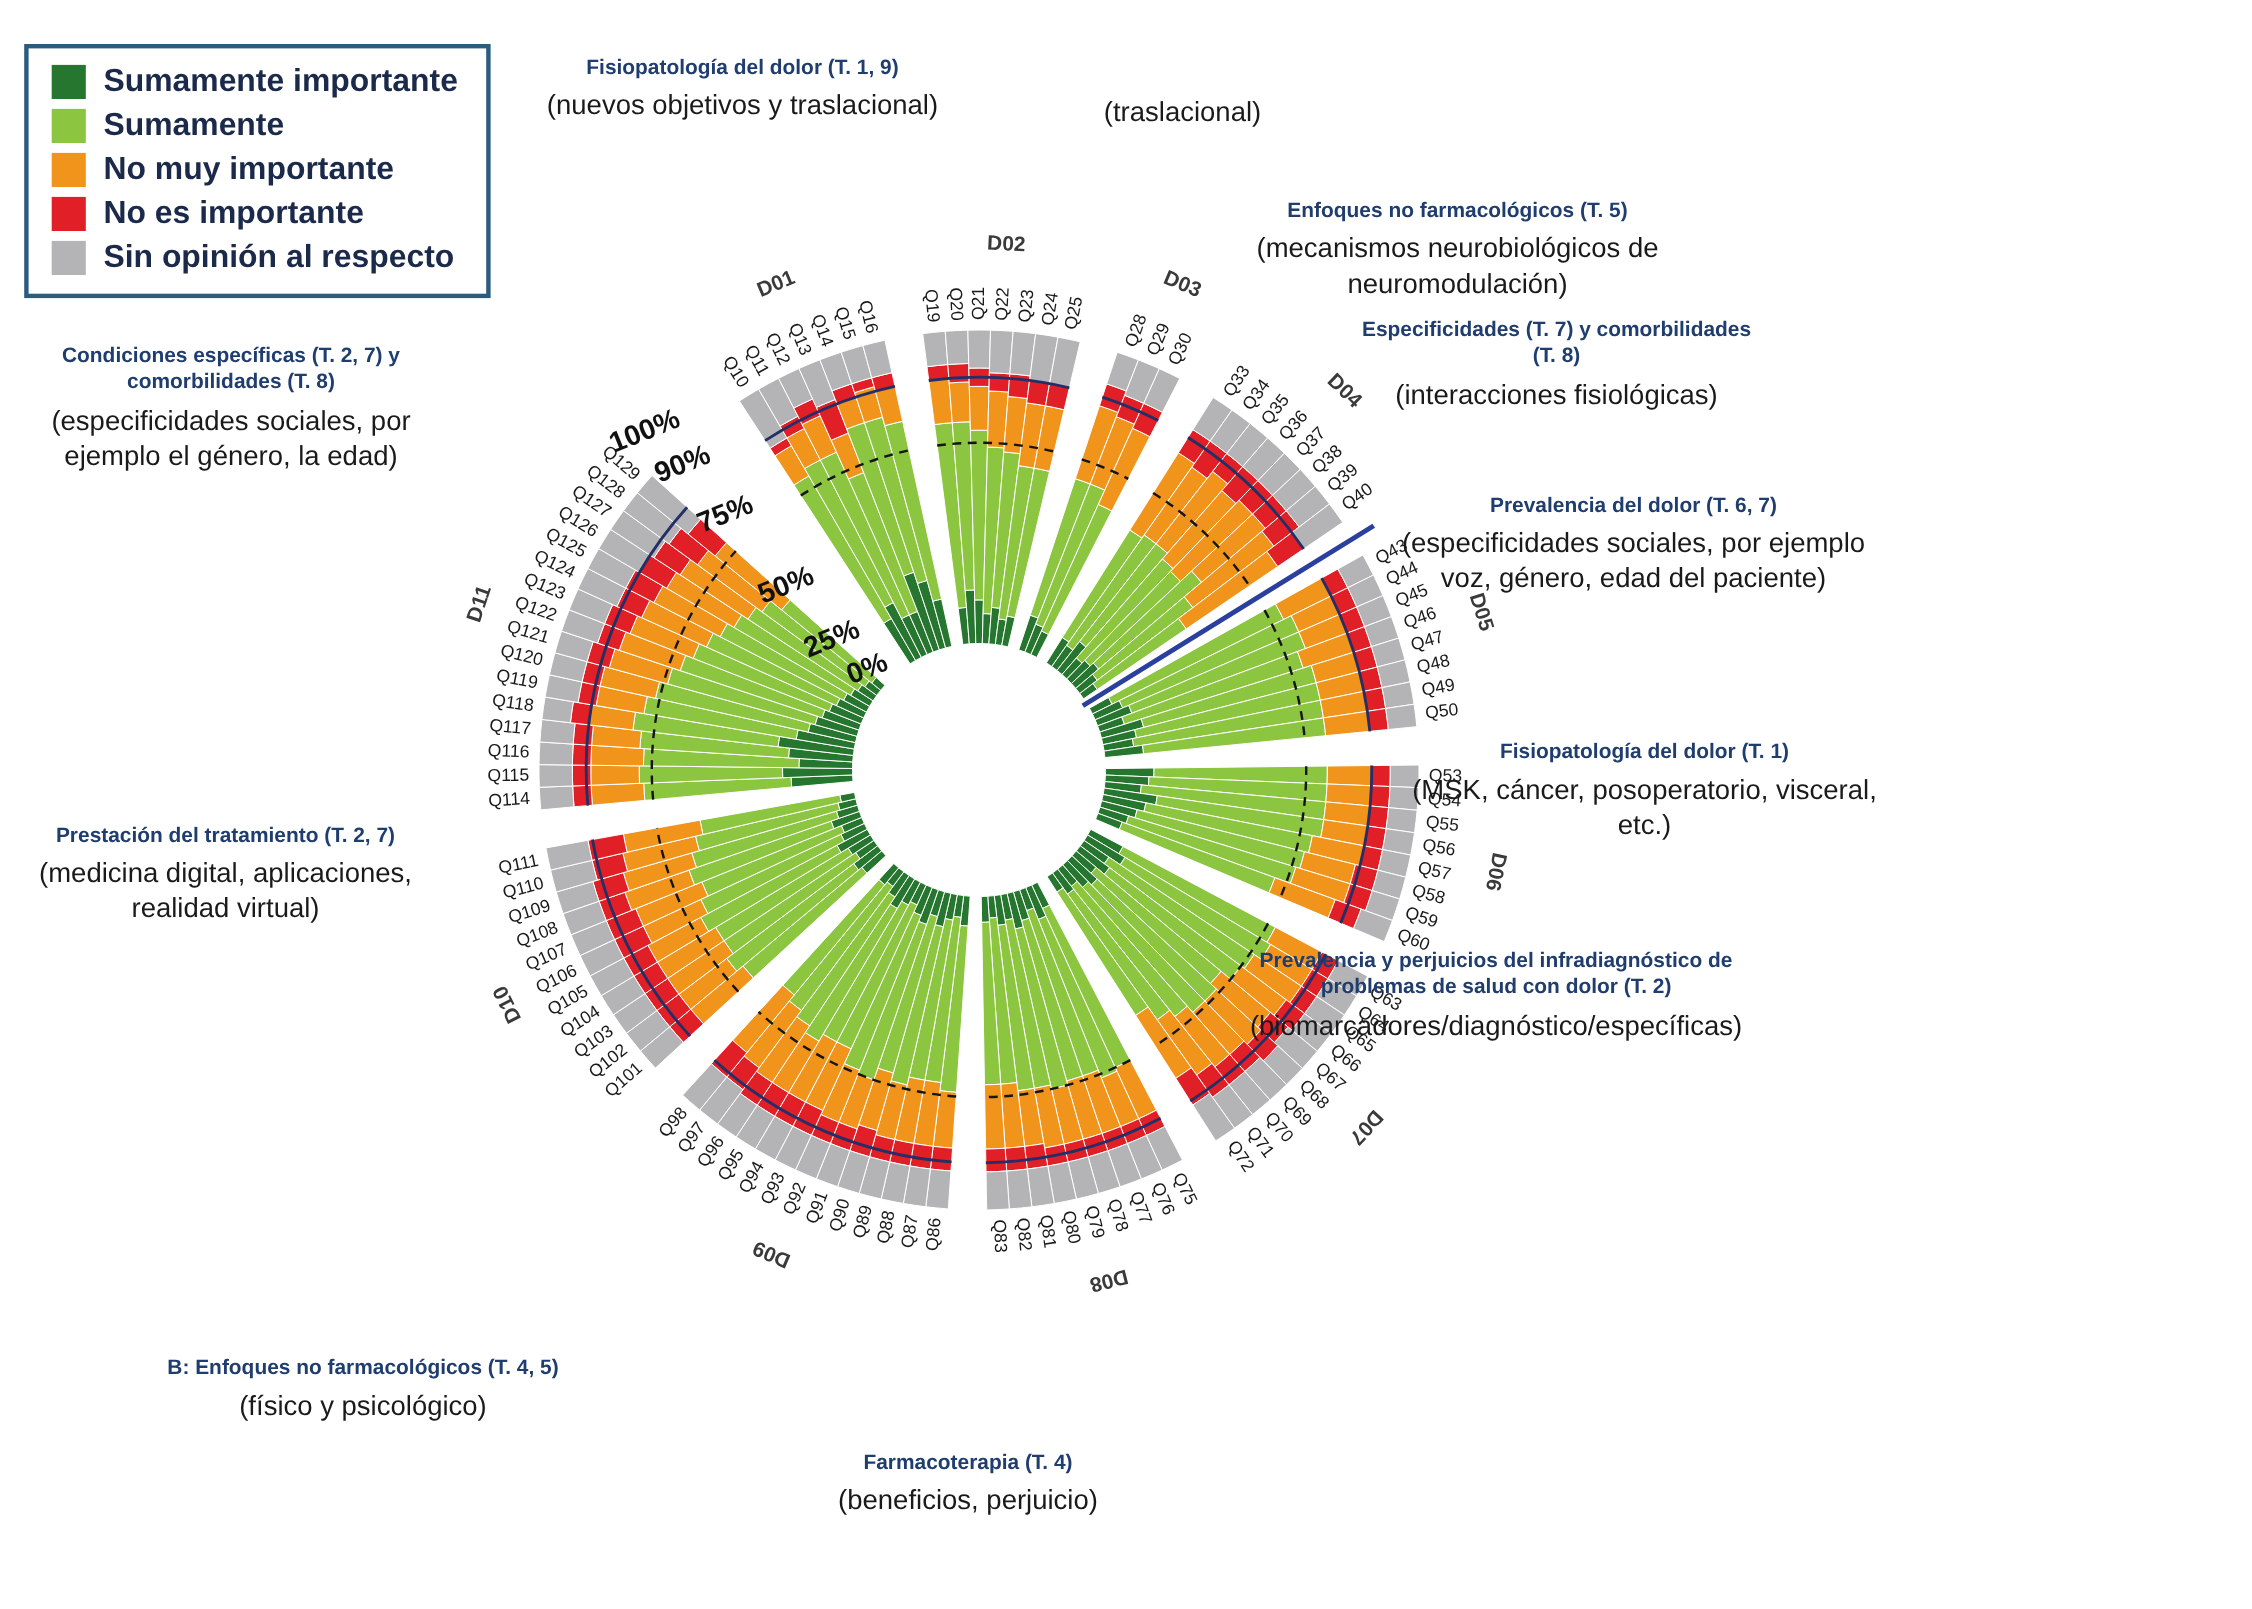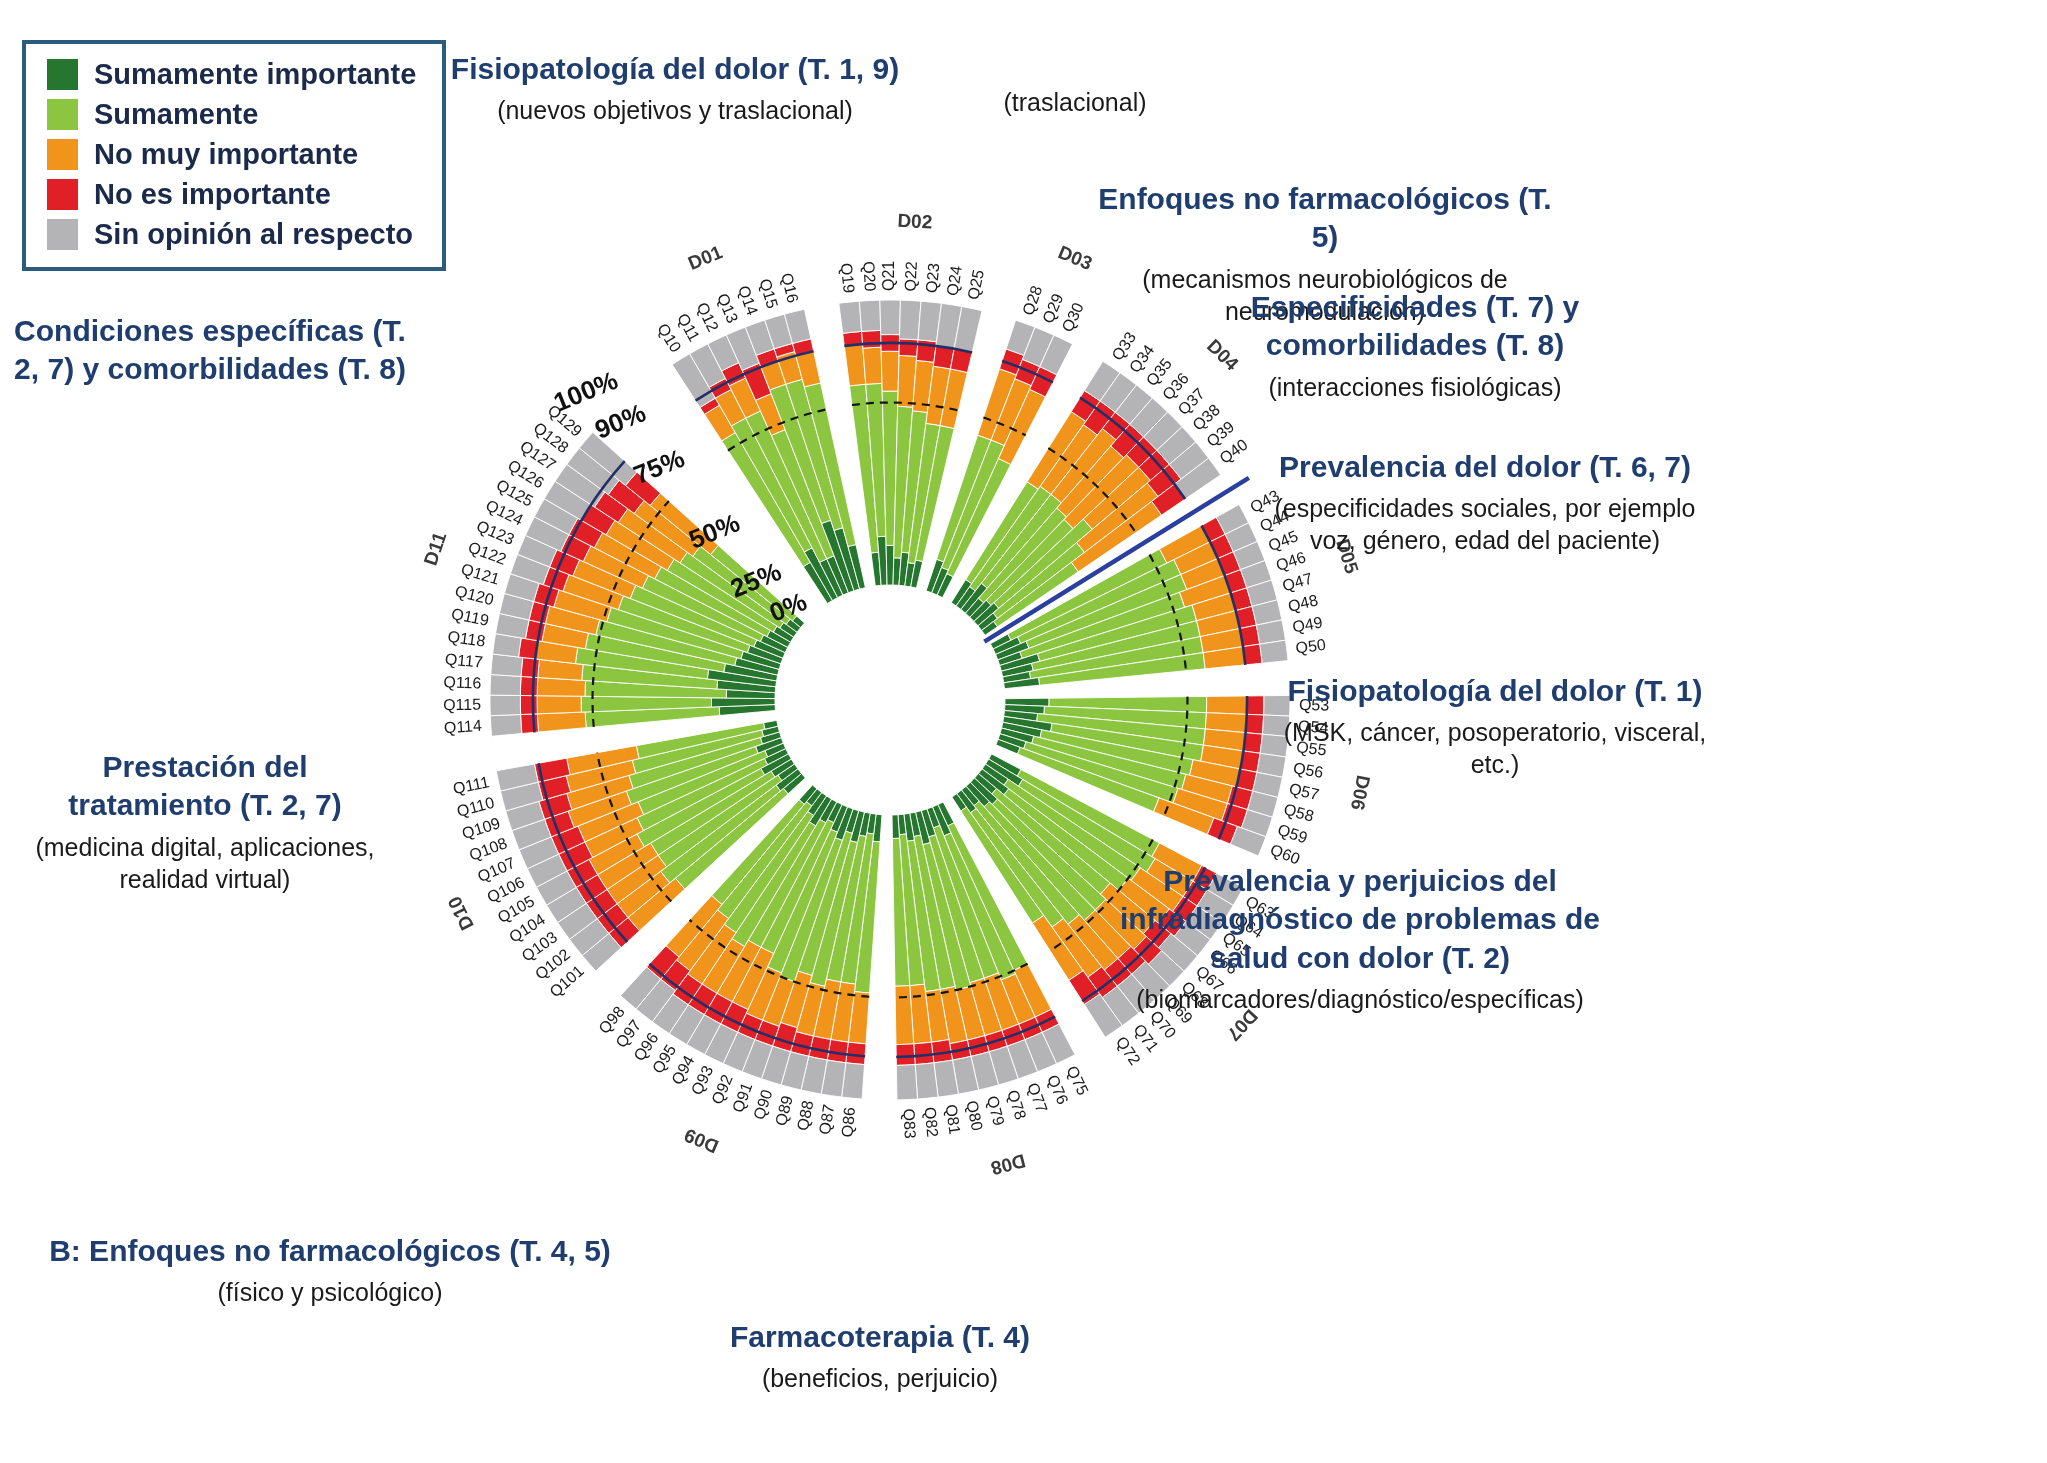--- a/index.html
+++ b/index.html
@@ -11,21 +11,21 @@
   #chart-svg text{font-family:"Liberation Sans",sans-serif;}
   .legend{
     position:absolute;left:22px;top:40px;background:#ffffff;
     border:4px solid #2b5c7d;padding:14px 26px 16px 21px;
     display:flex;flex-direction:column;gap:7px;z-index:5;
   }
   .legend-item{display:flex;align-items:center;gap:16px;}
   .swatch{width:31px;height:31px;flex:0 0 31px;}
   .legend-label{font-size:29px;font-weight:bold;color:#1b2a4a;white-space:nowrap;}
   .annotation{position:absolute;text-align:center;z-index:4;}
-  .annotation .title{font-weight:bold;color:#1f3d6e;font-size:30px;line-height:1.28;}
+  .annotation .title{font-weight:bold;color:#1f3d6e;font-size:19px;line-height:1.28;}
   .annotation .subtitle{color:#1a1a1a;font-size:25px;line-height:1.28;margin-top:6px;}
 </style>
 </head>
 <body>
 
 <div class="legend">
   <div class="legend-item">
     <span class="swatch" style="background: rgb(38, 118, 47);"></span>
     <span class="legend-label">Sumamente importante</span>
   </div>
@@ -81,20 +81,21 @@
 <div class="annotation" style="left:40px;top:1232px;width:580px;">
   <div class="title">B: Enfoques no farmacológicos (T. 4, 5)</div>
   <div class="subtitle">(físico y psicológico)</div>
 </div>
 <div class="annotation" style="left:30px;top:748px;width:350px;">
   <div class="title">Prestación del tratamiento (T. 2, 7)</div>
   <div class="subtitle">(medicina digital, aplicaciones, realidad virtual)</div>
 </div>
 <div class="annotation" style="left:0px;top:312px;width:420px;">
   <div class="title">Condiciones específicas (T. 2, 7) y comorbilidades (T. 8)</div>
+  <div class="subtitle">(especificidades sociales, por ejemplo el género, la edad)</div>
 </div>
 
 <svg id="chart-svg" width="2047" height="1463" viewBox="0 0 2047 1463">
     <path d="M827.3665109732719,603.5528846862762L803.3510144910853,566.5722630647447A159.0943357677696,159.0943357677696 0 0 1 810.3326269185783,562.2897340802314L832.4131106858705,600.4572946965866A115,115 0 0 0 827.3665109732719,603.5528846862762Z" fill="#26762f" stroke="#ffffff" stroke-width="0.9"></path>
     <path d="M803.3510144910853,566.5722630647447L721.7576742848976,440.9295372006326A308.90611009998656,308.90611009998656 0 0 1 735.3135480801199,432.6143488338545L810.3326269185783,562.2897340802314A159.0943357677696,159.0943357677696 0 0 0 803.3510144910853,566.5722630647447Z" fill="#8cc540" stroke="#ffffff" stroke-width="0.9"></path>
     <path d="M721.7576742848976,440.9295372006326L704.5020657418185,414.3582301758454A340.5887612390168,340.5887612390168 0 0 1 719.4482843903676,405.19020269852115L735.3135480801199,432.6143488338545A308.90611009998656,308.90611009998656 0 0 0 721.7576742848976,440.9295372006326Z" fill="#f0941c" stroke="#ffffff" stroke-width="0.9"></path>
     <path d="M704.5020657418185,414.3582301758454L700.0450051264468,407.4949586926366A348.77227422436266,348.77227422436266 0 0 1 715.3503447687341,398.10664599028684L719.4482843903676,405.19020269852115A340.5887612390168,340.5887612390168 0 0 0 704.5020657418185,414.3582301758454Z" fill="#e11f26" stroke="#ffffff" stroke-width="0.9"></path>
     <path d="M700.0450051264468,407.4949586926366L672.1443859939892,364.5317728218304A400,400 0 0 1 689.6977762986801,353.7645032924752L715.3503447687341,398.10664599028684A348.77227422436266,348.77227422436266 0 0 0 700.0450051264468,407.4949586926366Z" fill="#b4b4b6" stroke="#ffffff" stroke-width="0.9"></path>
     <text x="676.1459452867962" y="351.3634510228137" font-size="16" fill="#1a1a1a" text-anchor="end" dominant-baseline="middle" transform="rotate(58.475,676.1459452867962,351.3634510228137)">Q10</text>
     <path d="M832.4131106858705,600.4572946965866L804.3732334311142,551.9885325953967A170.99513921836018,170.99513921836018 0 0 1 812.1040351673901,547.7779375415536L837.6123356681458,597.6255274697205A115,115 0 0 0 832.4131106858705,600.4572946965866Z" fill="#26762f" stroke="#ffffff" stroke-width="0.9"></path>

